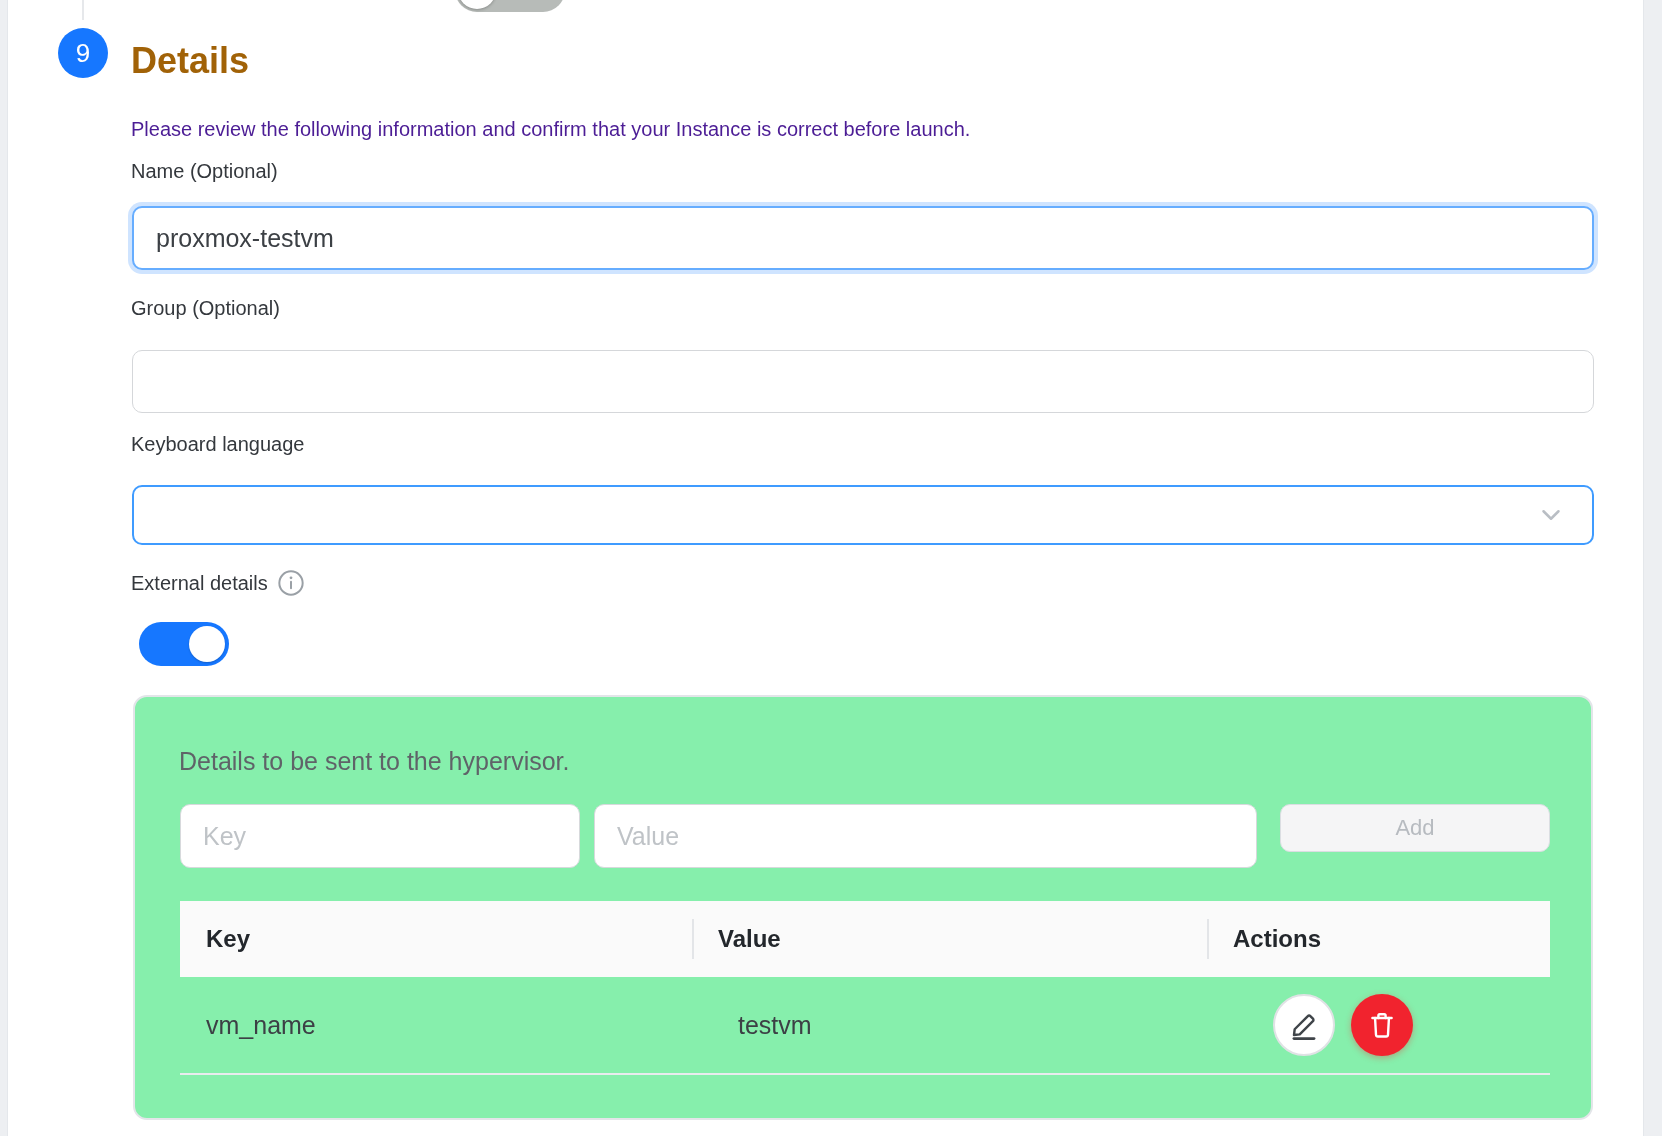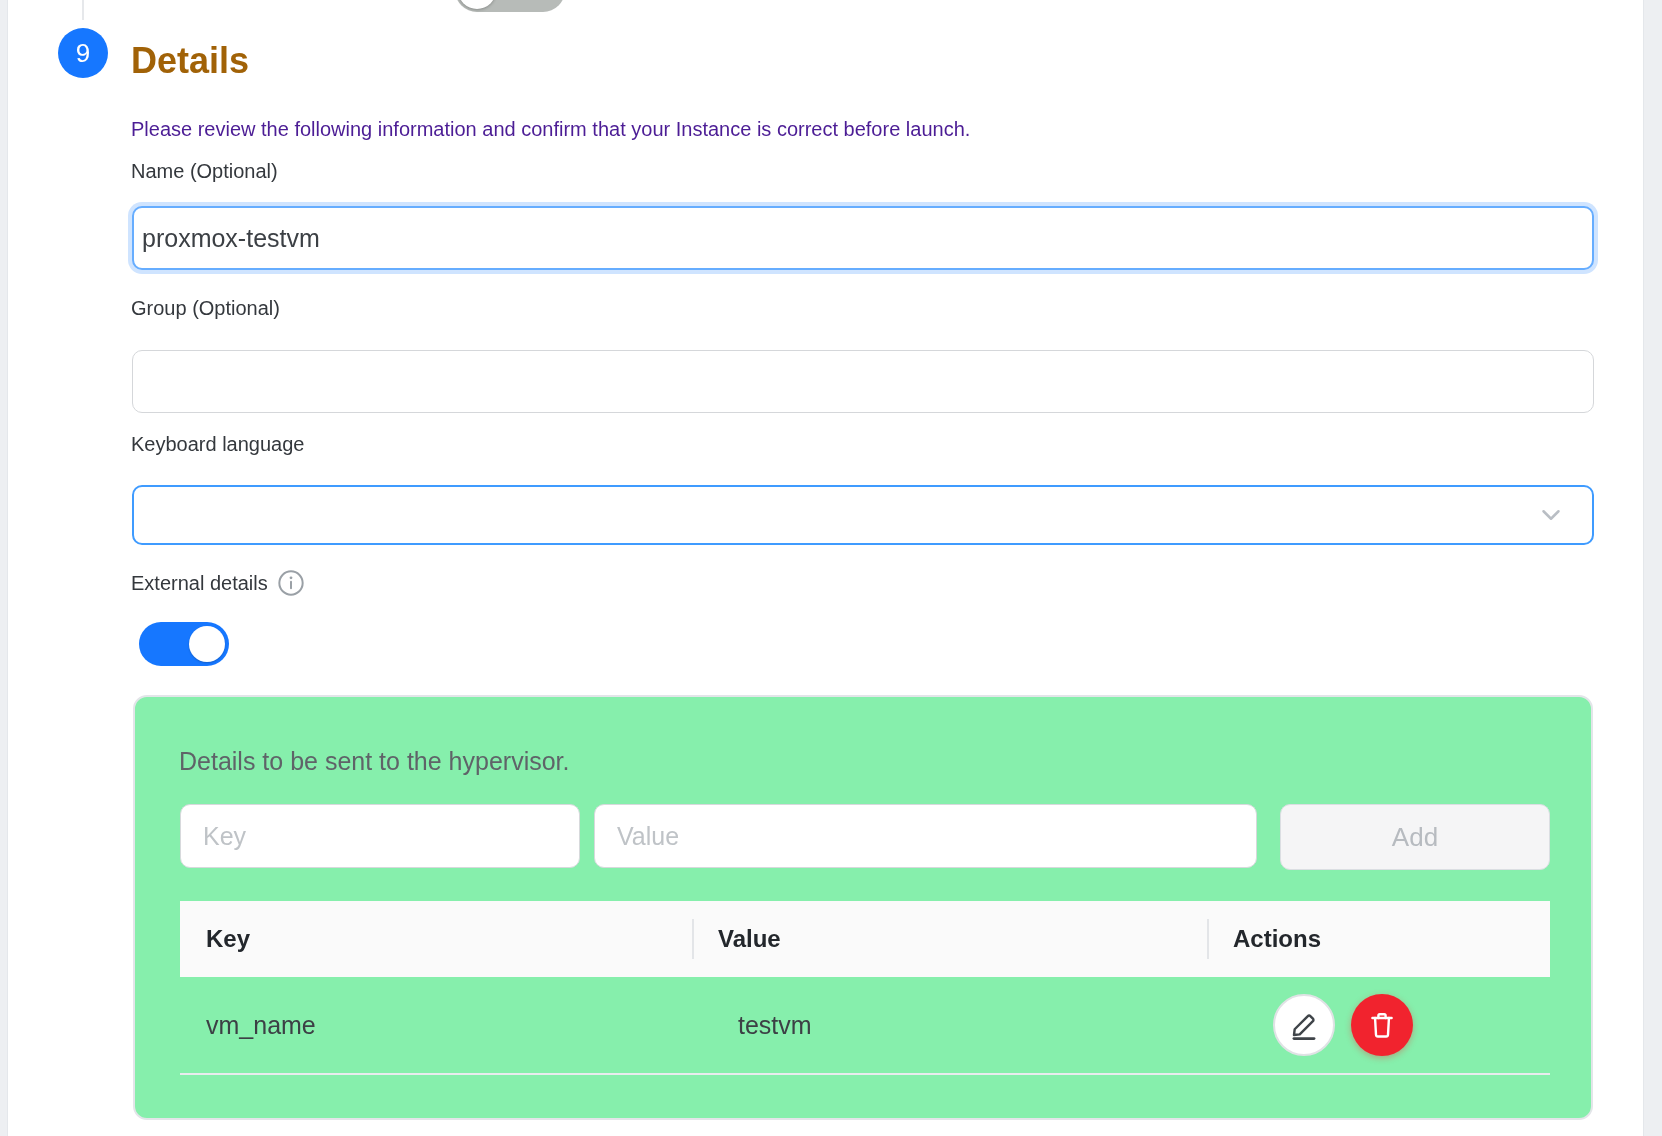--- a/index.html
+++ b/index.html
@@ -31,21 +31,21 @@
   }
   .step-title { left:131px; top:40px; font-size:36px; font-weight:bold; color:#a16207; }
 
   .intro { left:131px; top:118px; font-size:20px; color:#4c1d95; }
   .field-label { font-size:20px; color:#34383d; }
 
   .text-input {
     position:absolute; left:132px; width:1462px; height:63px;
     border:1.5px solid #d5d7da; border-radius:10px; background:#fff;
     font-family:"Liberation Sans", sans-serif;
-    font-size:25px; color:#3c4045; padding:0 8px; outline:none;
+    font-size:25px; color:#3c4045; padding:0 22px; outline:none;
   }
   .text-input::placeholder { color:#bfc3c7; }
   .input-focus {
     border:2px solid #66adff;
     box-shadow:0 0 0 4px #cfe4ff;
     height:64px;
   }
   .select-box {
     left:132px; top:485px; width:1462px; height:60px;
     border:2px solid #3f9bff; border-radius:10px; background:#fff;
@@ -71,24 +71,24 @@
   .kv-input {
     position:absolute; top:107px; height:64px;
     border:1.5px solid #d7d9dc; border-radius:10px; background:#fff;
     font-family:"Liberation Sans", sans-serif;
     font-size:25px; color:#3c4045; padding:0 22px; outline:none;
   }
   .kv-input::placeholder { color:#bfc3c7; }
   .key-input { left:45px; width:400px; }
   .value-input { left:459px; width:663px; }
   .add-btn {
-    position:absolute; left:1145px; top:107px; width:270px; height:66px;
+    position:absolute; left:1145px; top:107px; width:270px; height:48px;
     background:#f5f5f6; border:1.5px solid #dbdee2; border-radius:10px;
     font-family:"Liberation Sans", sans-serif;
-    font-size:26px; color:#b7bbc0; display:flex; align-items:center; justify-content:center;
+    font-size:22px; color:#b7bbc0; display:flex; align-items:center; justify-content:center;
   }
   .kv-table { position:absolute; left:45px; top:204px; width:1370px; }
   .t-header {
     position:relative; display:grid; grid-template-columns:512px 515px 1fr;
     height:76px; background:#fafafa; align-items:center;
   }
   .t-header .cell { padding-left:26px; font-size:24px; font-weight:bold; color:#23272c; }
   .col-sep { position:absolute; top:18px; width:2px; height:40px; background:#e3e5e8; }
   .sep-1 { left:512px; } .sep-2 { left:1027px; }
   .t-row {

